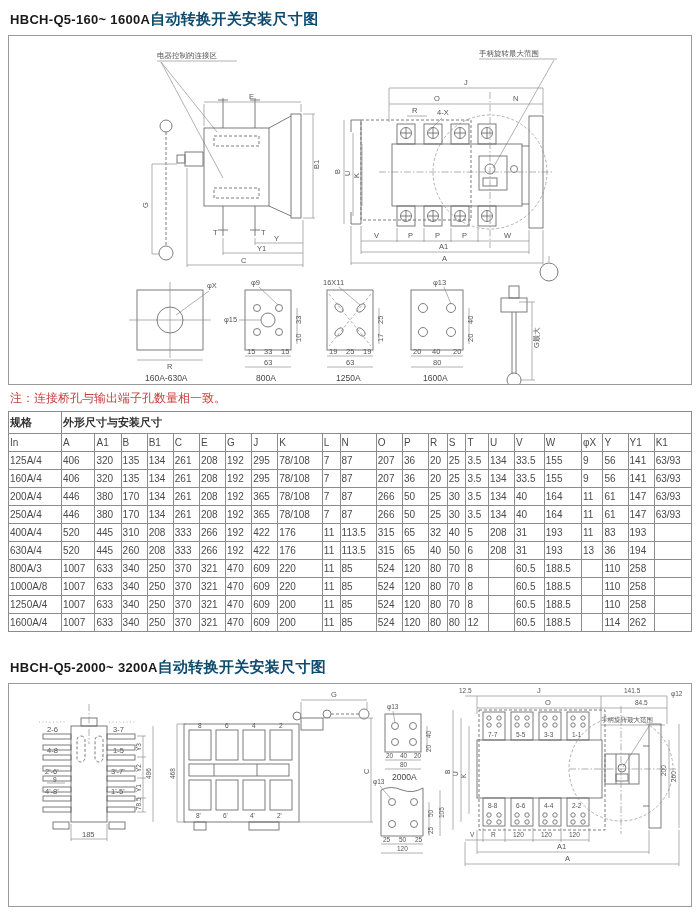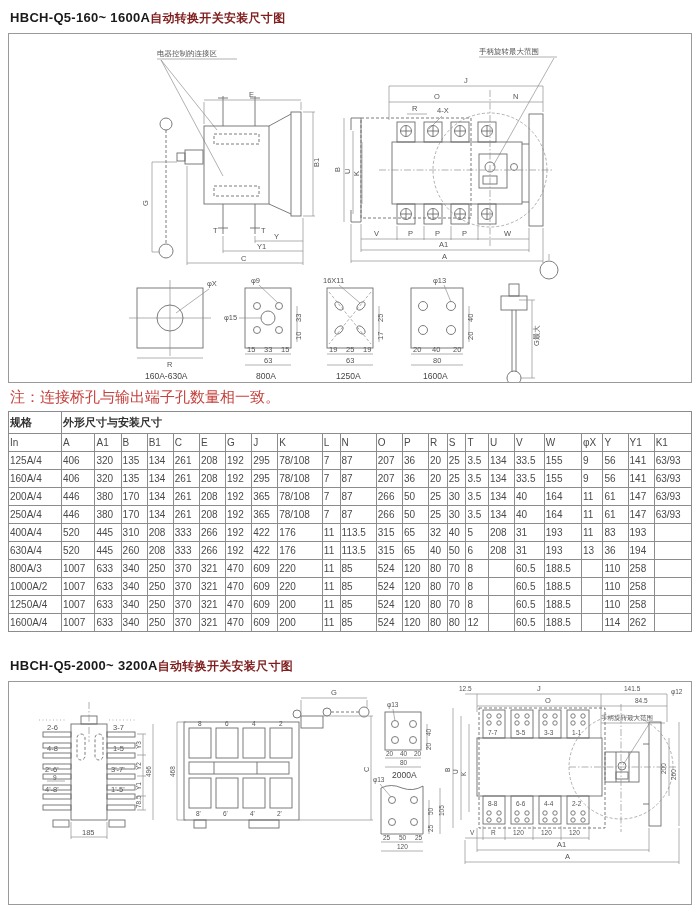--- a/index.html
+++ b/index.html
@@ -1,23 +1,23 @@
 <!DOCTYPE html>
 <html><head>
 <meta charset="utf-8">
 <style>
   html,body{margin:0;padding:0;background:#fff;}
   body{width:700px;height:922px;font-family:"Liberation Sans",sans-serif;overflow:hidden;}
   .page{padding:6px 8px 0 8px;}
   .title{font-size:13px;font-weight:bold;color:#1a1a1a;margin:4px 0 6px 2px;letter-spacing:.3px;}
-  .title .blue{font-size:12px;color:#7f1d1d;}
+  .title .blue{font-size:15px;color:#0c4a6e;}
   .fig-box{border:1px solid #9a9a9a;background:#fff;}
   #figbox1{height:348px;text-align:right;}
   #figbox2{height:222px;}
-  .note{color:#c5413d;font-size:15px;margin:5px 0 4px 2px;}
+  .note{color:#c5413d;font-size:12px;margin:5px 0 4px 2px;}
   table.dims{border-collapse:collapse;width:100%;font-size:10px;color:#4a4a4a;text-align:left;margin-top:2px;}
   table.dims td{border:1px solid #8c8c8c;padding:1px 1px;height:15px;white-space:nowrap;}
   table.dims .gh{font-weight:bold;color:#333;font-size:11px;height:19px;}
   table.dims .spec{width:50px;}
   
   .ln{stroke:#6e6e6e;stroke-width:.9;fill:none;}
   .dm{stroke:#8f8f8f;stroke-width:.7;fill:none;}
   .dsh{stroke-dasharray:3,2;}
   .dd{stroke-dasharray:7,2,1.5,2;}
   .dt{stroke-dasharray:1,2.5;}
@@ -484,21 +484,21 @@
           <td>8</td>
           <td></td>
           <td>60.5</td>
           <td>188.5</td>
           <td></td>
           <td>110</td>
           <td>258</td>
           <td></td>
         </tr>
         <tr>
-          <td class="spec">1000A/2</td>
+          <td class="spec">1000A/8</td>
           <td>1007</td>
           <td>633</td>
           <td>340</td>
           <td>250</td>
           <td>370</td>
           <td>321</td>
           <td>470</td>
           <td>609</td>
           <td>220</td>
           <td>11</td>

